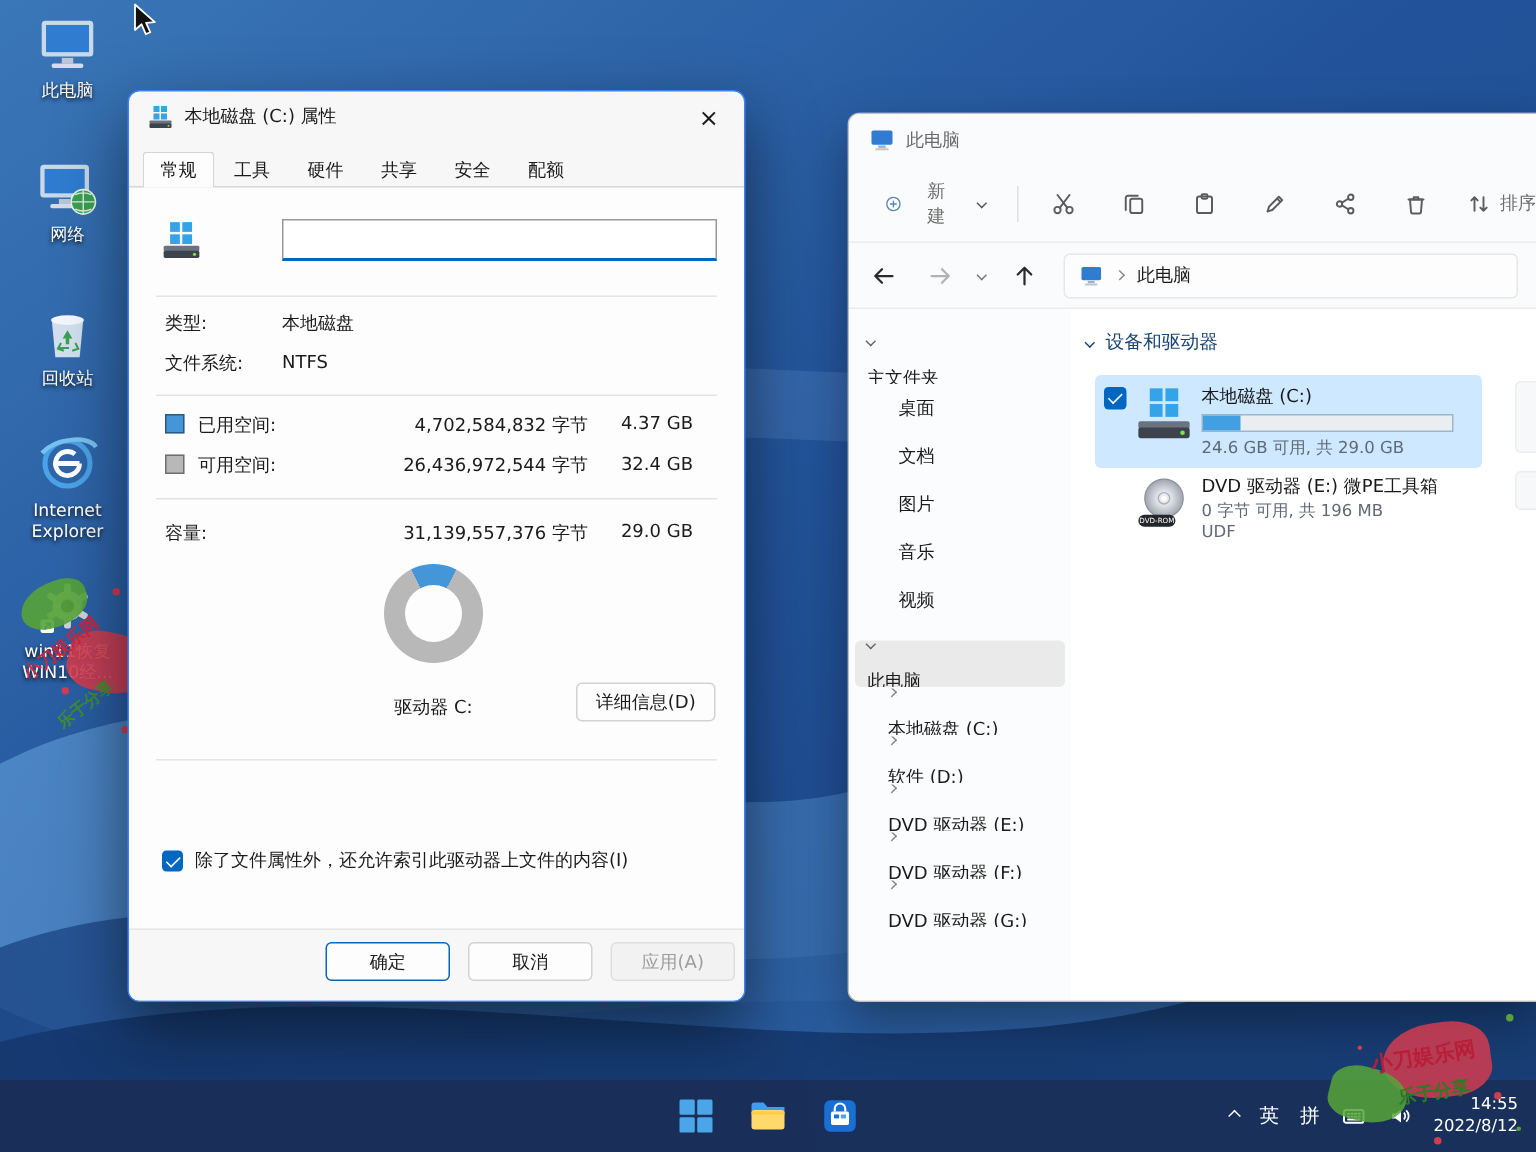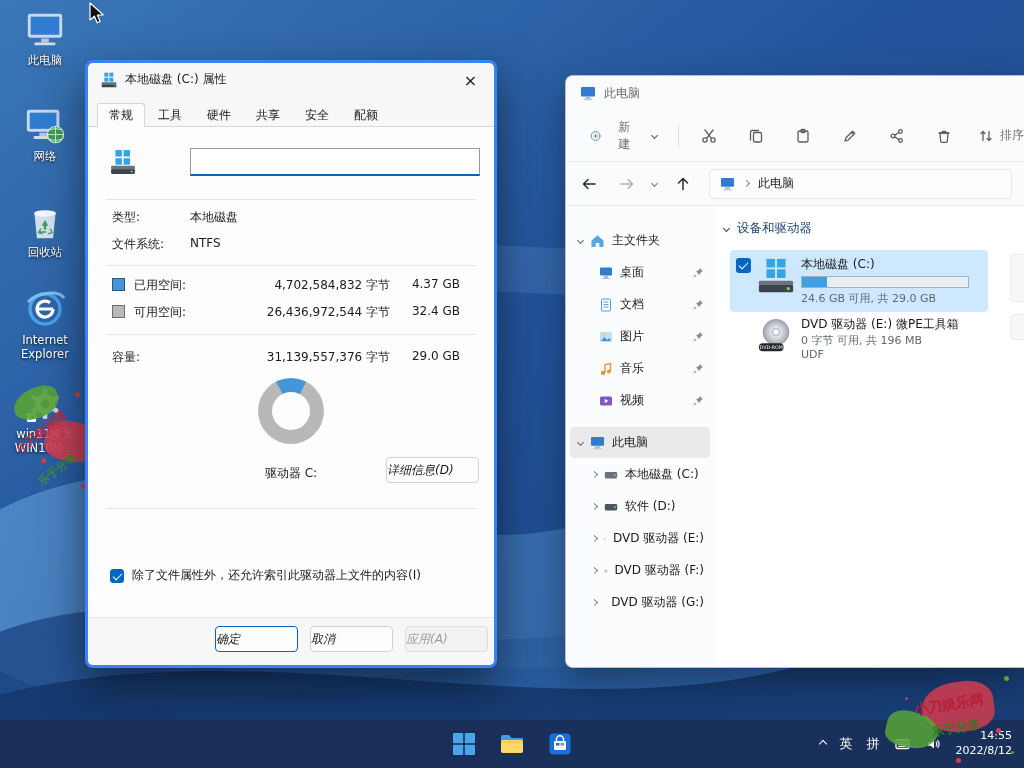--- a/index.html
+++ b/index.html
@@ -47,22 +47,22 @@
     border-radius:4px; flex:none; }
   .sort-btn { margin-left:auto; display:flex; align-items:center; gap:6px; font-size:12px;
     color:#6e6e6e; padding:6px 4px; flex:none; }
   .ex-navbar { height:44px; flex:none; display:flex; align-items:center; gap:15px;
     padding:0 12px; background:#fafbfc; border-bottom:1px solid #ececec; }
   .nav-ico { width:22px; height:22px; display:flex; align-items:center; justify-content:center; }
   .addr { flex:1; height:30px; border:1px solid #e7e7e7; border-radius:4px; background:#fdfdfe;
     display:flex; align-items:center; gap:9px; padding:0 10px; font-size:12px; color:#1b1b1b; }
   .ex-body { flex:1; display:flex; min-height:0; }
   .ex-sidebar { width:148px; flex:none; padding-top:18px; overflow:hidden; background:#fbfcfd; }
-  .side-row { display:flex; align-items:center; gap:7px; height:31px; margin:1px 4px;
-    padding:0 6px 0 8px; border-radius:4px; font-size:12px; color:#1b1b1b; white-space:nowrap; overflow:hidden; }
+  .side-row { display:flex; gap:7px; height:31px; margin:1px 4px;
+    padding:0 6px 0 8px; border-radius:4px; font-size:12px; color:#1b1b1b; white-space:nowrap; overflow:hidden;flex-direction:column; }
   .side-row.noarrow { padding-left:29px; }
   .side-row.child { padding-left:22px; }
   .side-row.selected { background:#eaeaea; }
   .side-row .pin { margin-left:auto; flex:none; }
   .side-gap { height:9px; }
   .ex-main { flex:1; position:relative; background:#fff; overflow:hidden;text-decoration:underline; }
   .group-header { position:absolute; left:10px; top:14px; display:flex; align-items:center; gap:8px;
     font-size:12.5px; color:#1b4674; }
   .drive-item { position:absolute; left:16px; width:258px; display:flex; gap:6px;
     padding:6px 6px; border-radius:4px; }
@@ -76,21 +76,21 @@
   .usage-bar { width:168px; height:12px; border:1px solid #9ab6cc; background:#e9eef3; margin:3px 0; }
   .usage-bar .fill { height:100%; background:#42a0e2; }
   .drive-detail, .drive-fs { font-size:11px; color:#5f6a75; white-space:nowrap; }
   .partial { position:absolute; background:#f6f8fa; border:1px solid #ececec; border-radius:4px; }
   .ex-statusbar { height:23px; flex:none; display:flex; align-items:center; gap:12px;
     padding-left:14px; font-size:11px; color:#444; border-top:1px solid #ececec; background:#fdfdfe; }
   .sb-sep { width:1px; height:13px; background:#cfcfcf; }
 
   
   .dialog { position:absolute; left:85px; top:60px; width:412px; height:608px; z-index:10;
-    background:#f7f7f7; border:3px solid #3b82f6; border-radius:8px;
+    background:#f7f7f7; border:1px solid #3b82f6; border-radius:8px;
     box-shadow:0 18px 44px rgba(0,0,0,.5); overflow:hidden; font-size:12px; color:#1b1b1b; }
   .dlg-titlebar { height:33px; display:flex; align-items:center; gap:8px; padding-left:13px; }
   .dlg-title { font-size:12px; }
   .dlg-close { position:absolute; right:1px; top:1px; width:45px; height:32px;
     display:flex; align-items:center; justify-content:center; font-size:16px; color:#1b1b1b;
     border-radius:0 7px 0 0; }
   .tab-strip { display:flex; padding-left:9px; height:23px; margin-top:7px; position:relative; z-index:1; }
   .tab { padding:3px 11px 0 11px; font-size:12px; border:1px solid transparent;
     border-bottom:none; margin-right:1px; }
   .tab.active { background:#fdfdfd; border-color:#d6d6d6; border-radius:3px 3px 0 0; margin-bottom:-1px; }
@@ -102,22 +102,22 @@
   .pg-bytes { position:absolute; right:104px; white-space:nowrap; }
   .pg-size { position:absolute; right:34px; white-space:nowrap; }
   .swatch { position:absolute; left:24px; width:13px; height:13px; border:1px solid rgba(0,0,0,.4); }
   .stat-lab { position:absolute; left:46px; white-space:nowrap; }
   .vol-input { position:absolute; left:102px; top:21px; width:290px; height:28px;
     border:1px solid #999; border-bottom:2px solid #0067c0; background:#fff; padding:0 6px;
     font-size:12px; outline:none; }
   .donut { position:absolute; left:170px; top:251px; width:66px; height:66px; border-radius:50%; }
   .donut::after { content:""; position:absolute; inset:14px; border-radius:50%; background:#fdfdfd; }
   .drive-caption { position:absolute; left:138px; top:338px; width:130px; text-align:center; }
-  .btn { display:flex; align-items:center; justify-content:flex-start; font-size:12px;
-    background:#fdfdfd; border:1px solid #d2d2d2; border-radius:4px; color:#1b1b1b;font-style:italic; }
+  .btn { display:flex; align-items:center; justify-content:center; font-size:12px;
+    background:#fdfdfd; border:1px solid #d2d2d2; border-radius:4px; color:#1b1b1b; }
   .details-btn { position:absolute; left:298px; top:330px; width:93px; height:26px; }
   .cb-row { position:absolute; left:22px; display:flex; align-items:center; gap:8px;
     white-space:nowrap; overflow:hidden; right:8px; }
   .cb { width:14px; height:14px; border:1px solid #8a8a8a; border-radius:3px; background:#fff;
     flex:none; position:relative; }
   .cb.checked { background:#0067c0; border-color:#0067c0; }
   .cb.checked::after { content:""; position:absolute; left:4px; top:1px; width:4px; height:8px;
     border-right:1.6px solid #fff; border-bottom:1.6px solid #fff; transform:rotate(45deg); }
   .dlg-footer { position:absolute; left:0; right:0; bottom:0; height:48px; background:#f7f7f7;
     border-top:1px solid #e6e6e6; display:flex; justify-content:flex-end; align-items:flex-start;

